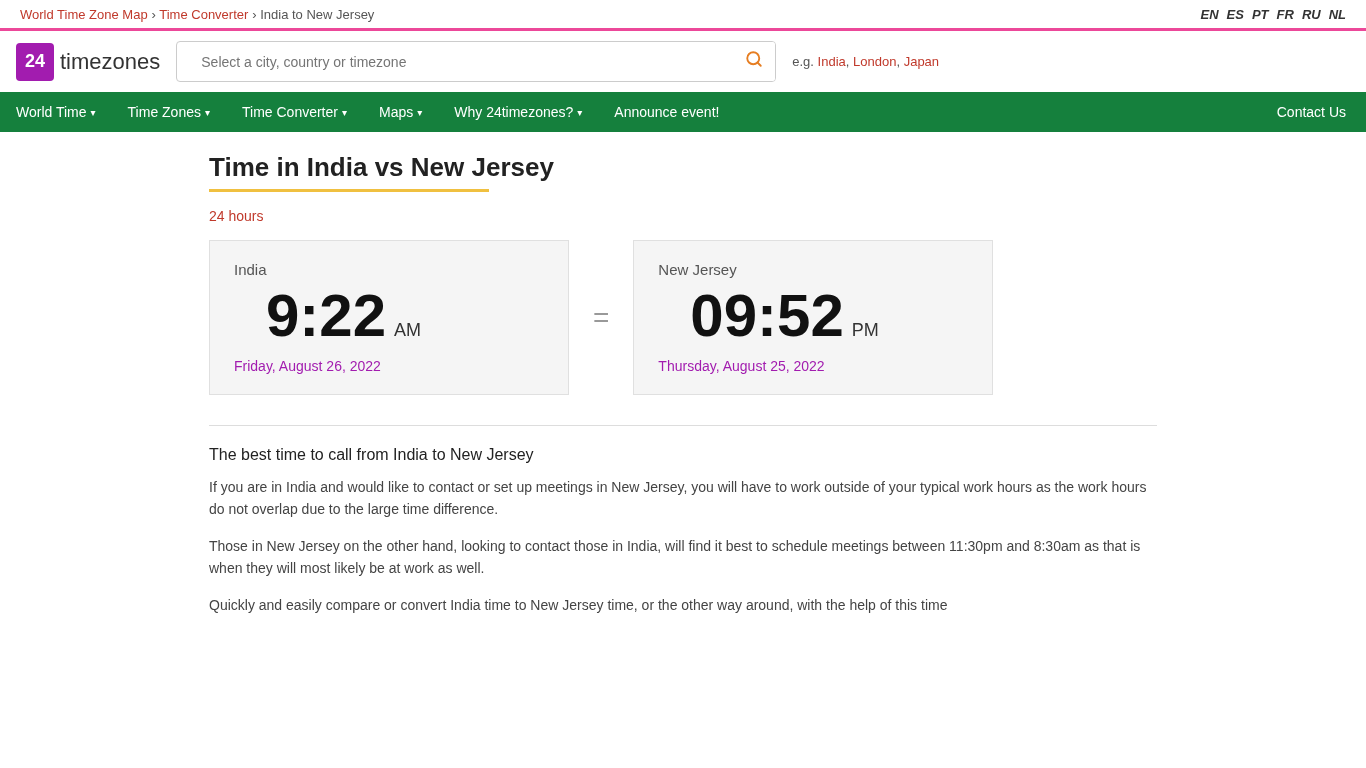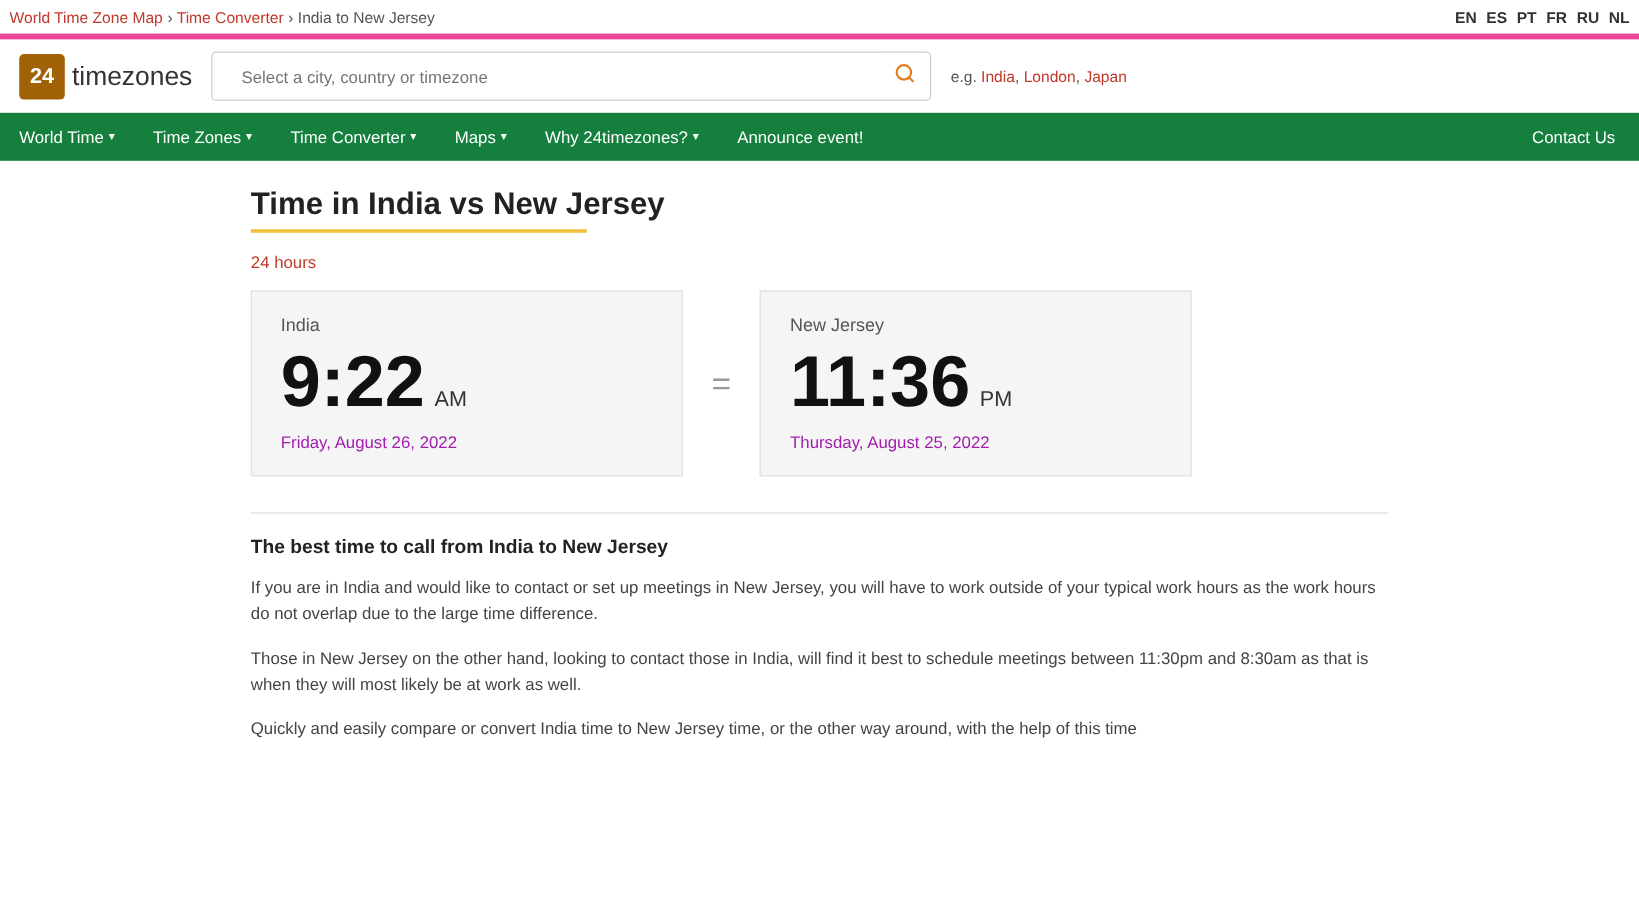--- a/index.html
+++ b/index.html
@@ -1,47 +1,47 @@
 <!DOCTYPE html>
 <html><head>
   <meta charset="utf-8">
   <style>
     * { margin: 0; padding: 0; box-sizing: border-box; }
     body { font-family: Arial, sans-serif; font-size: 14px; color: #333; background: #fff; }
 
     
     .breadcrumb-bar {
       background: #fff;
-      padding: 6px 8px;
+      padding: 6px 20px;
       display: flex;
       justify-content: space-between;
       align-items: center;
-      border-bottom: 5px solid #ec4899;
+      border-bottom: 3px solid #ec4899;
     }
     .breadcrumb-bar a { color: #c0392b; text-decoration: none; font-size: 13px; }
     .breadcrumb-bar span { color: #555; font-size: 13px; }
-    .lang-links { display: flex; gap: 8px; }
+    .lang-links { display: flex; gap: 8px; font-style: italic; }
     .lang-links a { color: #333; text-decoration: none; font-size: 13px; font-weight: bold; }
 
     
     .site-header {
       display: flex;
       align-items: center;
       padding: 10px 16px;
       gap: 16px;
       background: #fff;
     }
     .logo {
       display: flex;
       align-items: center;
       gap: 6px;
       text-decoration: none;
     }
     .logo-box {
-      background: #a16207;
+      background: #a21caf;
       color: #fff;
       font-size: 18px;
       font-weight: bold;
       width: 38px;
       height: 38px;
       display: flex;
       align-items: center;
       justify-content: center;
       border-radius: 4px;
     }
@@ -167,20 +167,21 @@
       display: flex;
       align-items: baseline;
       gap: 8px;
       margin-bottom: 12px;
     }
     .clock-time {
       font-size: 60px;
       font-weight: bold;
       color: #111;
       line-height: 1;
+      margin-left: 32px;
     }
     .clock-ampm {
       font-size: 18px;
       color: #333;
       font-weight: normal;
     }
     .clock-date {
       font-size: 14px;
       color: #a21caf;
     }
@@ -192,21 +193,21 @@
     }
 
     
     .best-time-section {
       border-top: 1px solid #ddd;
       padding-top: 20px;
       margin-top: 10px;
     }
     .best-time-section h2 {
       font-size: 16px;
-      font-weight: bold;
+      font-weight: normal;
       color: #222;
       margin-bottom: 12px;
     }
     .best-time-section p {
       font-size: 14px;
       color: #444;
       line-height: 1.6;
       margin-bottom: 14px;
     }
   </style>
@@ -299,21 +300,21 @@
         <span class="clock-ampm">AM</span>
       </div>
       <div class="clock-date">Friday, August 26, 2022</div>
     </div>
 
     <div class="equals-sign">=</div>
 
     <div class="clock-card">
       <div class="location">New Jersey</div>
       <div class="clock-display">
-        <span class="clock-time">11:36</span>
+        <span class="clock-time">09:52</span>
         <span class="clock-ampm">PM</span>
       </div>
       <div class="clock-date">Thursday, August 25, 2022</div>
     </div>
   </div>
 
   
   <div class="best-time-section">
     <h2>The best time to call from India to New Jersey</h2>
     <p>If you are in India and would like to contact or set up meetings in New Jersey, you will have to work outside of your typical work hours as the work hours do not overlap due to the large time difference.</p>

